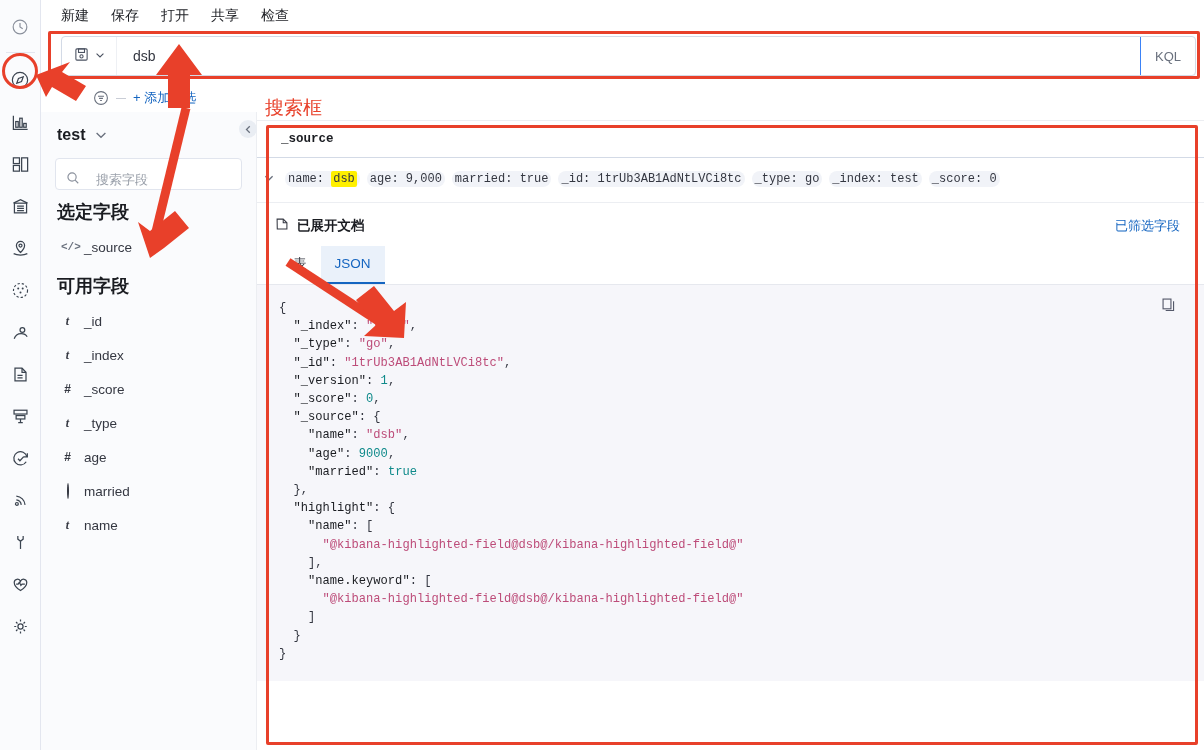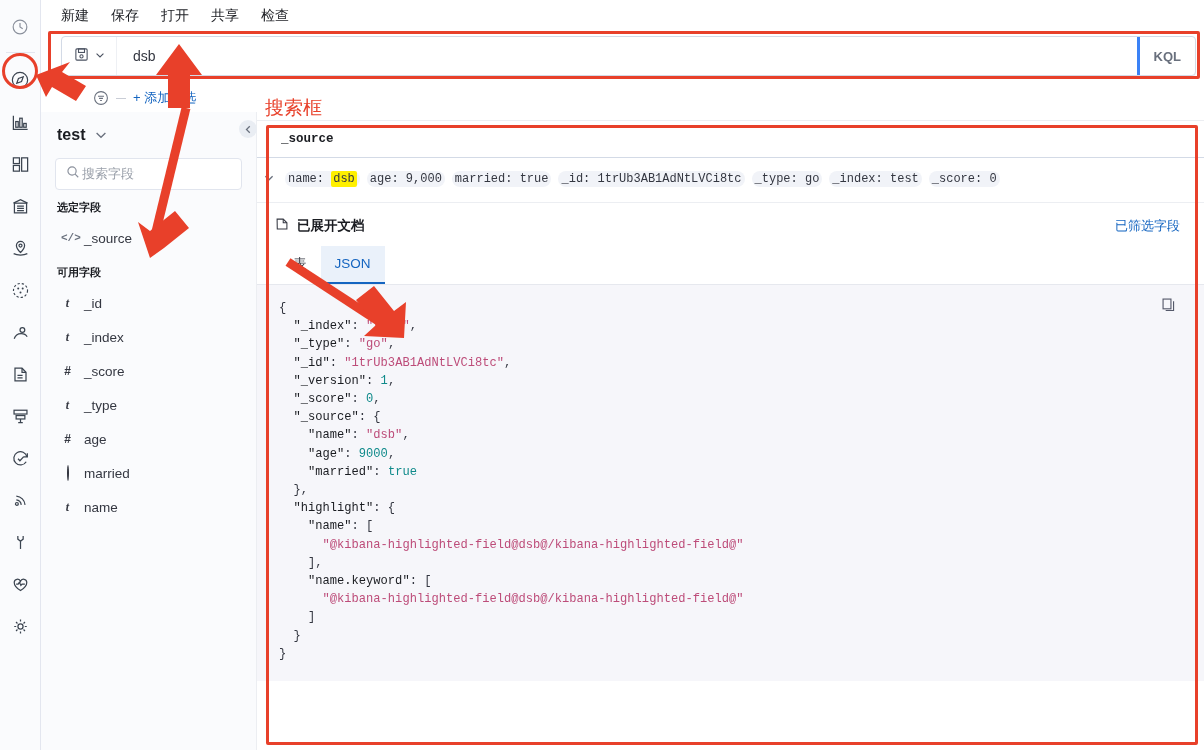--- a/index.html
+++ b/index.html
@@ -63,22 +63,22 @@
     border-right: 1px solid #eef0f4;
   }
   .qb-query {
     flex: 1 1 auto; padding-left: 16px;
     font-size: 14px; color: #343741;
     font-family: "Liberation Sans", sans-serif;
     white-space: nowrap; overflow: hidden;
   }
   .qb-kql {
     font-size: 13px; color: #69707d; padding: 0 14px;
-    border-left: 3px solid #3b82f6; height: 38px;
-    display: flex; align-items: center; font-weight: bold;
+    border-left: 1px solid #3b82f6; height: 38px;
+    display: flex; align-items: center;
   }
   .qb-refresh {
     flex: 0 0 auto; height: 40px; min-width: 120px;
     background: #1565c0; color: #fff;
     border: none; border-radius: 4px;
     display: flex; align-items: center; justify-content: center; gap: 8px;
     font-size: 15px; font-family: "Liberation Sans", sans-serif;
     padding: 0 18px;
   }
 
@@ -104,39 +104,39 @@
     overflow: hidden;
   }
   .ip-select {
     display: flex; align-items: center; gap: 9px;
     height: 30px; margin: 2px 0 8px 2px;
   }
   .ip-name { font-size: 16px; font-weight: bold; color: #1a1c21; }
   .ip-chev { color: #69707d; display: flex; }
   .fld-search {
     height: 32px; border: 1px solid #e1e5ee; border-radius: 4px;
-    background: #fff; display: flex; align-items: center; gap: 2px;
+    background: #fff; display: flex; align-items: flex-end; gap: 16px;
     padding: 0 10px; margin-bottom: 10px;
   }
   .fld-search .ph { font-size: 13px; color: #9aa0aa; }
   .filtered-row {
     display: flex; align-items: center; gap: 8px;
     height: 26px; margin-bottom: 16px; padding-left: 2px;
     position: relative;
   }
   .filtered-row .lbl { font-size: 13.5px; color: #1565c0; }
   .badge {
     position: absolute; right: -2px; top: 3px;
     min-width: 20px; height: 19px; border-radius: 3px;
     background: #e9edf3; color: #49505c;
     font-size: 11px; display: flex; align-items: center; justify-content: center;
     padding: 0 5px;
   }
   .sec-title {
-    font-size: 11px; font-weight: bold; color: #1a1c21;
+    font-size: 18px; font-weight: bold; color: #1a1c21;
     margin: 0 0 6px 2px;
   }
   .field-row {
     display: flex; align-items: center; gap: 10px;
     height: 34px; padding-left: 6px;
   }
   .ftype {
     width: 13px; text-align: center; flex: 0 0 13px;
     font-size: 12px; color: #343741; font-weight: bold;
     font-family: "Liberation Serif", serif; font-style: italic;

